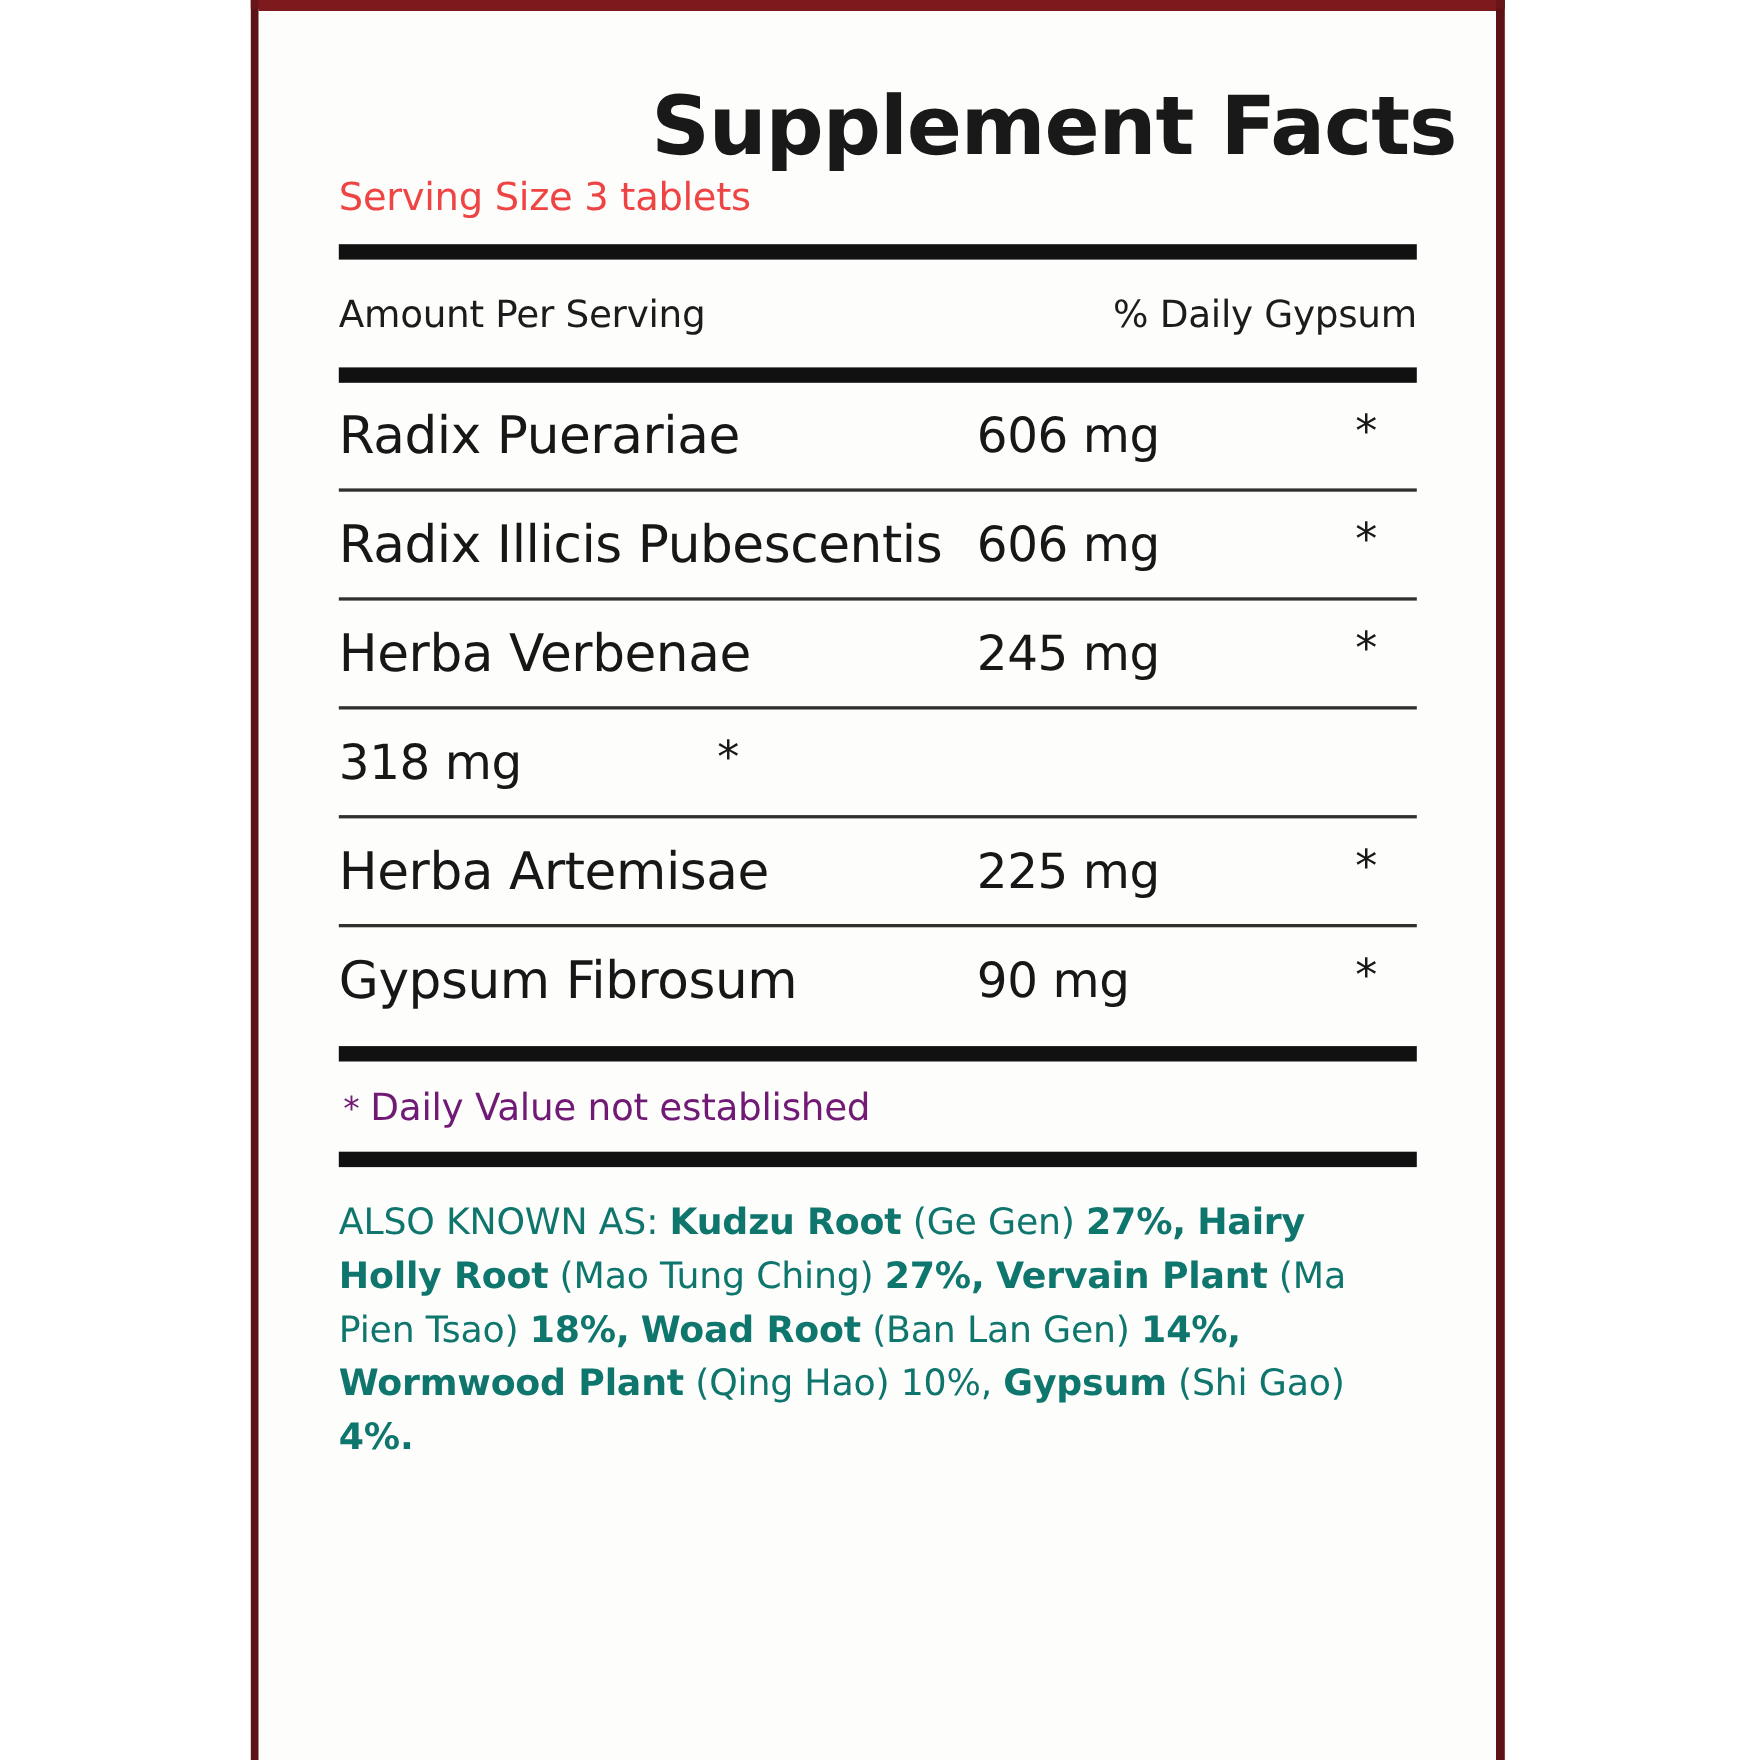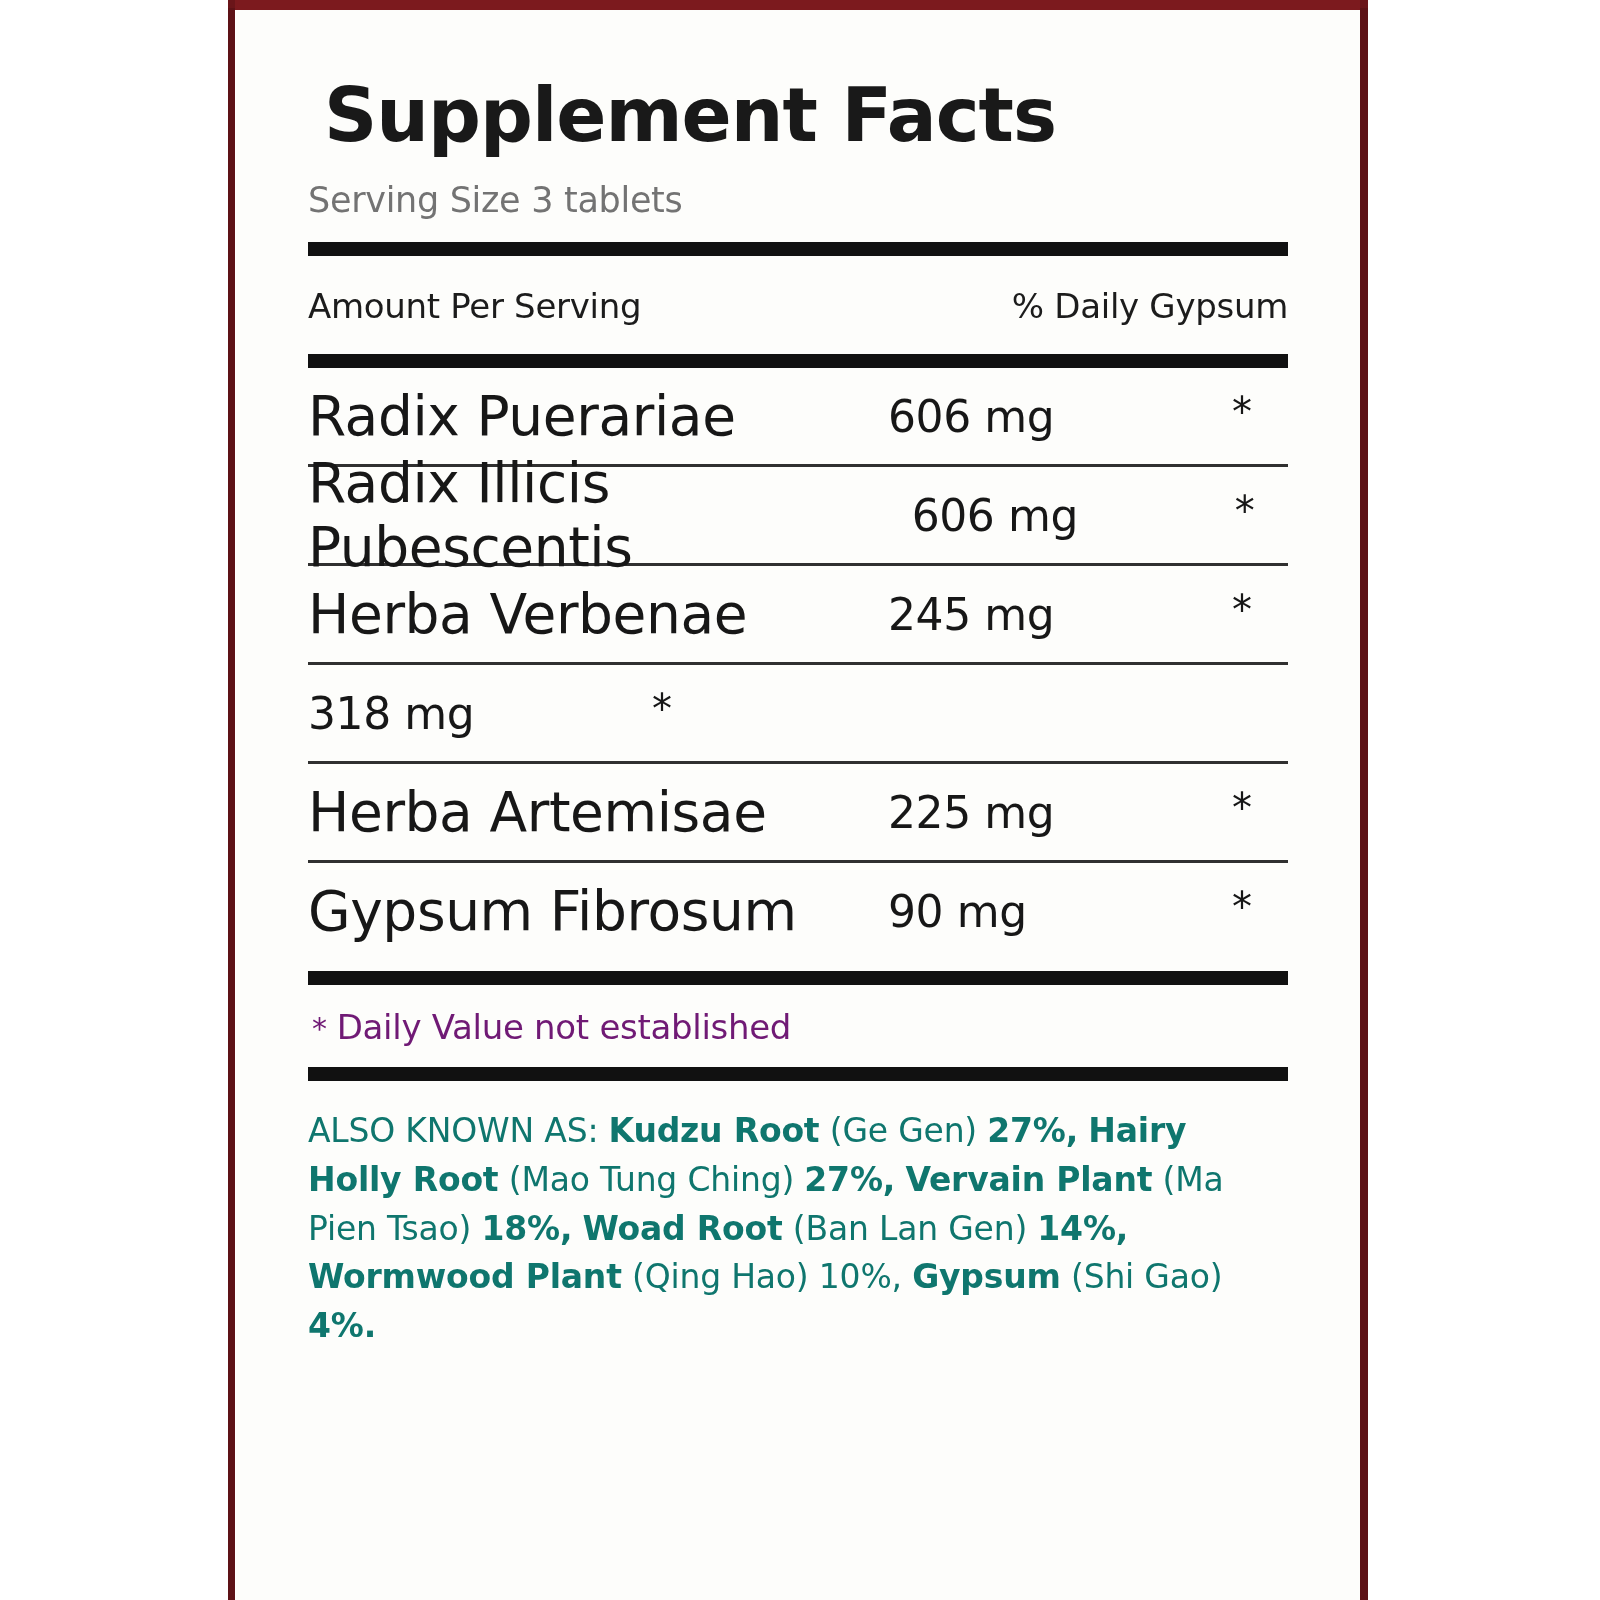--- a/index.html
+++ b/index.html
@@ -69,27 +69,28 @@
 
   .sf-title {
     font-family: "DejaVu Sans", sans-serif;
     font-weight: bold;
     font-size: 74px;
     letter-spacing: -1px;
     color: #191919;
     margin-top: 68px;
     margin-left: 52px;
     line-height: 1;
+    text-align: right;
   }
 
   .serving-size {
     font-size: 35px;
-    color: #737373;
+    color: #ef4444;
     margin-left: 36px;
-    margin-top: 28px;
+    margin-top: 8px;
     letter-spacing: -0.3px;
   }
 
   .rule-thick {
     height: 14px;
     background: #111111;
     margin: 22px 36px 0 36px;
   }
   .rule-thick-bottom {
     height: 14px;
@@ -115,21 +116,21 @@
     display: flex;
     align-items: center;
     height: 96px;
     border-bottom: 3px solid #303030;
   }
   .ing-row:last-child {
     border-bottom: none;
   }
   .ing-name {
     flex: 1 1 auto;
-    font-size: 55px;
+    font-size: 47px;
     color: #171717;
     letter-spacing: -0.4px;
   }
   .ing-amount {
     width: 290px;
     text-align: left;
     font-size: 44px;
     color: #171717;
     letter-spacing: -0.4px;
     padding-right: 18px;

